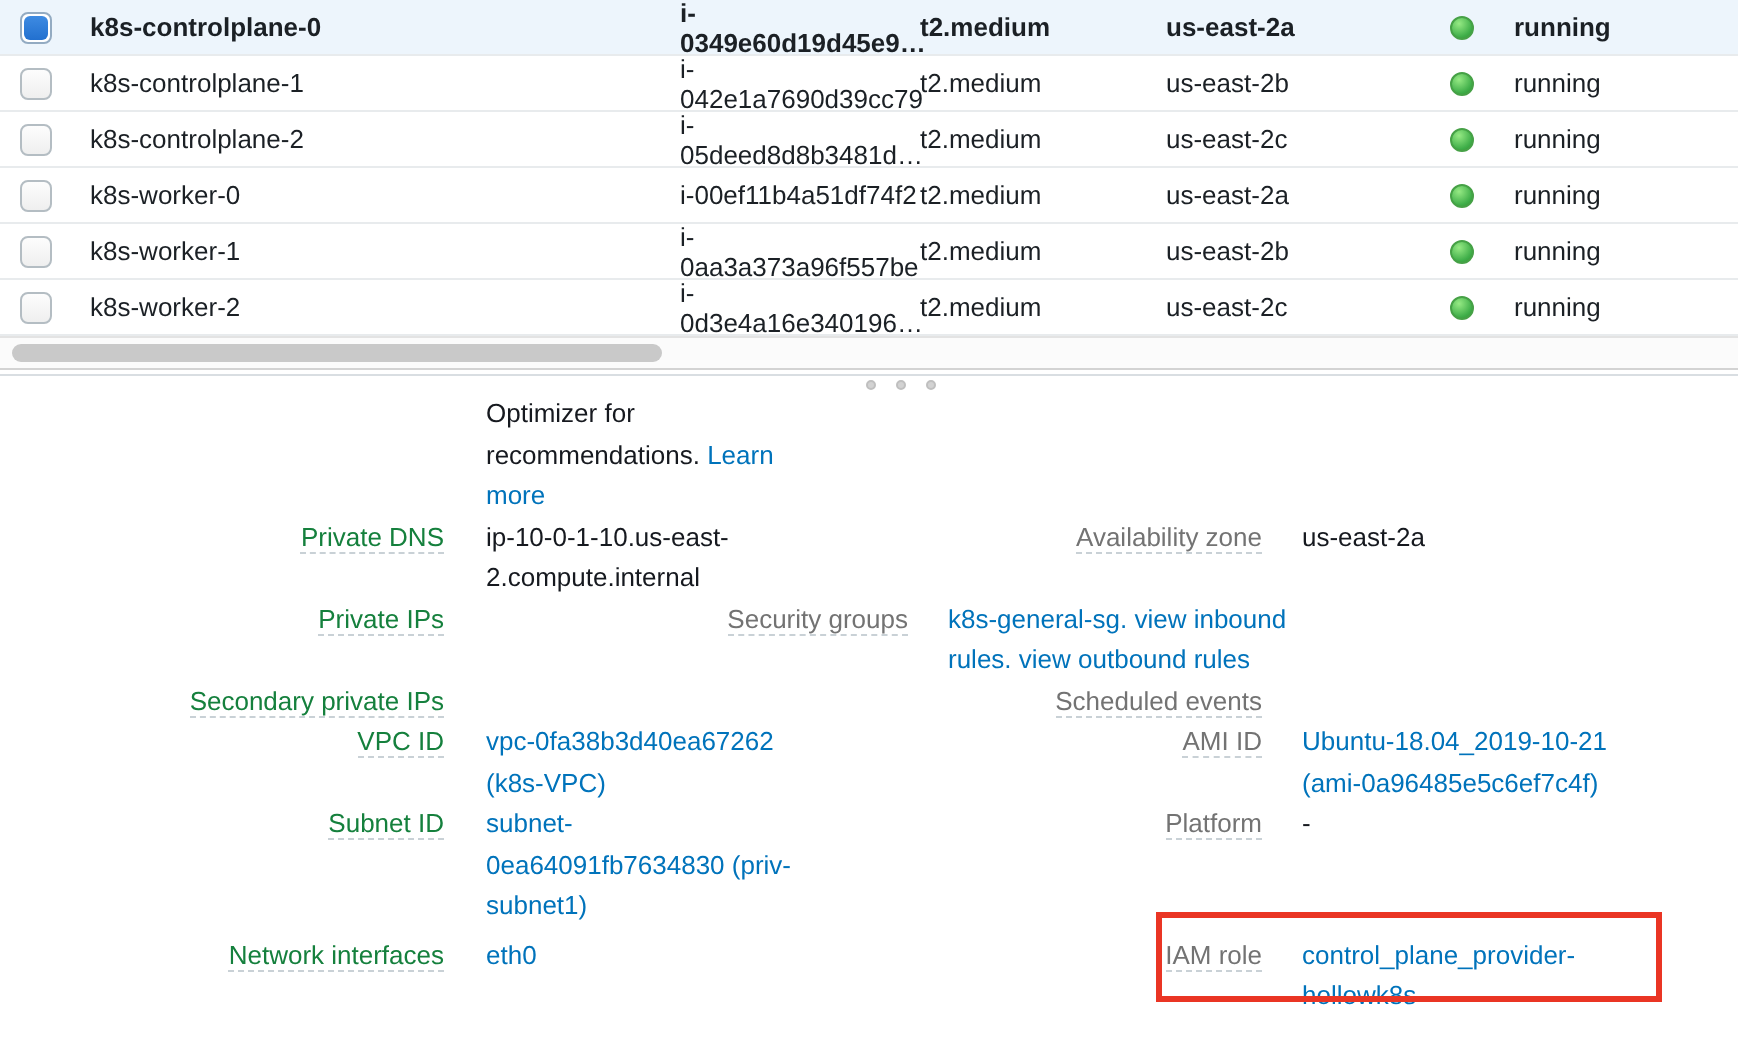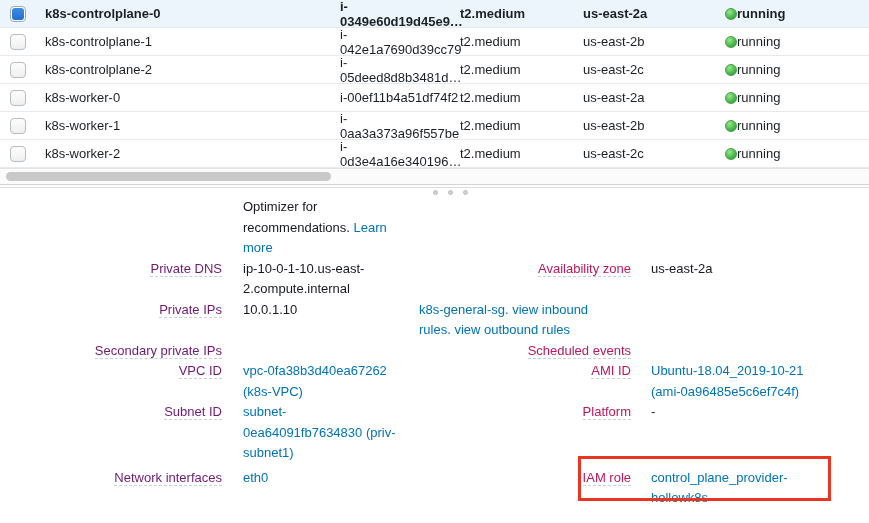--- a/index.html
+++ b/index.html
@@ -32,21 +32,21 @@
   }
   .trow.sel .checkbox { border-color:#93abc2; background:#fff; }
   .checkbox.on::after {
     content:""; position:absolute; inset:1px; border-radius:3px;
     background:linear-gradient(#3e8be2,#2270cf);
   }
   .c-name { width:295px; flex:none; }
   .c-id   { width:120px; flex:none; }
   .c-type { width:123px; flex:none; }
   .c-az   { width:142px; flex:none; }
-  .c-state{ display:flex; align-items:center; gap:0; flex:none; }
+  .c-state{ display:flex; align-items:center; gap:20px; flex:none; }
   .dot {
     width:12px; height:12px; border-radius:50%; flex:none;
     background:radial-gradient(circle at 35% 28%, #96ea84, var(--status-running,#3fae49) 68%, #2f9431);
     border:1px solid #46a146;
   }
 
   
   .hscroll {
     height:17px; background:#fbfbfb;
     border-top:1px solid #e3e3e3; border-bottom:1px solid #d3d3d3;
@@ -55,22 +55,22 @@
   .hthumb { width:325px; height:9px; border-radius:5px; background:#c9c9c9; }
 
   
   .panel { position:relative; margin-top:2px; border-top:1px solid #d9dee2; height:377px; background:#fff; }
   .dots { position:absolute; top:2px; left:433px; display:flex; gap:10px; }
   .dots i { width:5px; height:5px; border-radius:50%; background:#d2d2d2; border:1px solid #bfbfbf; }
 
   .dcontent { padding-top:9px; }
   .drow { display:flex; align-items:flex-start; line-height:20.5px; }
   .drow.last { margin-top:4px; position:relative; }
-  .dl  { width:222px; flex:none; text-align:right; color:#701a75; }
-  .dlr { width:232px; flex:none; text-align:right; color:#be185d; }
+  .dl  { width:222px; flex:none; text-align:right; color:#15803d; }
+  .dlr { width:232px; flex:none; text-align:right; color:#737373; }
   .dl span, .dlr span { border-bottom:1px dashed #c9d1d6; }
   .dv  { width:177px; flex:none; padding-left:21px; color:#16191f; overflow-wrap:break-word; }
   .dvr { width:190px; flex:none; padding-left:20px; color:#16191f; overflow-wrap:break-word; }
   a.link { color:var(--link-blue,#0073bb); text-decoration:none; cursor:pointer; }
   .redbox {
     position:absolute; left:578px; top:-12px; width:253px; height:45px;
     border:3px solid var(--highlight-red,#ea3524);
     pointer-events:none;
   }
 </style>
@@ -188,21 +188,21 @@
 
       <div class="drow">
         <div class="dl"><span>Private DNS</span></div>
         <div class="dv">ip-10-0-1-10.us-east-2.compute.internal</div>
         <div class="dlr"><span>Availability zone</span></div>
         <div class="dvr">us-east-2a</div>
       </div>
 
       <div class="drow">
         <div class="dl"><span>Private IPs</span></div>
-        <div class="dv">10.0.1.10</div>
+        <div class="dlr"><span>Security groups</span></div>
         <div class="dvr"><a class="link">k8s-general-sg. view inbound rules. view outbound rules</a></div>
       </div>
 
       <div class="drow">
         <div class="dl"><span>Secondary private IPs</span></div>
         <div class="dv"></div>
         <div class="dlr"><span>Scheduled events</span></div>
       </div>
 
       <div class="drow">

